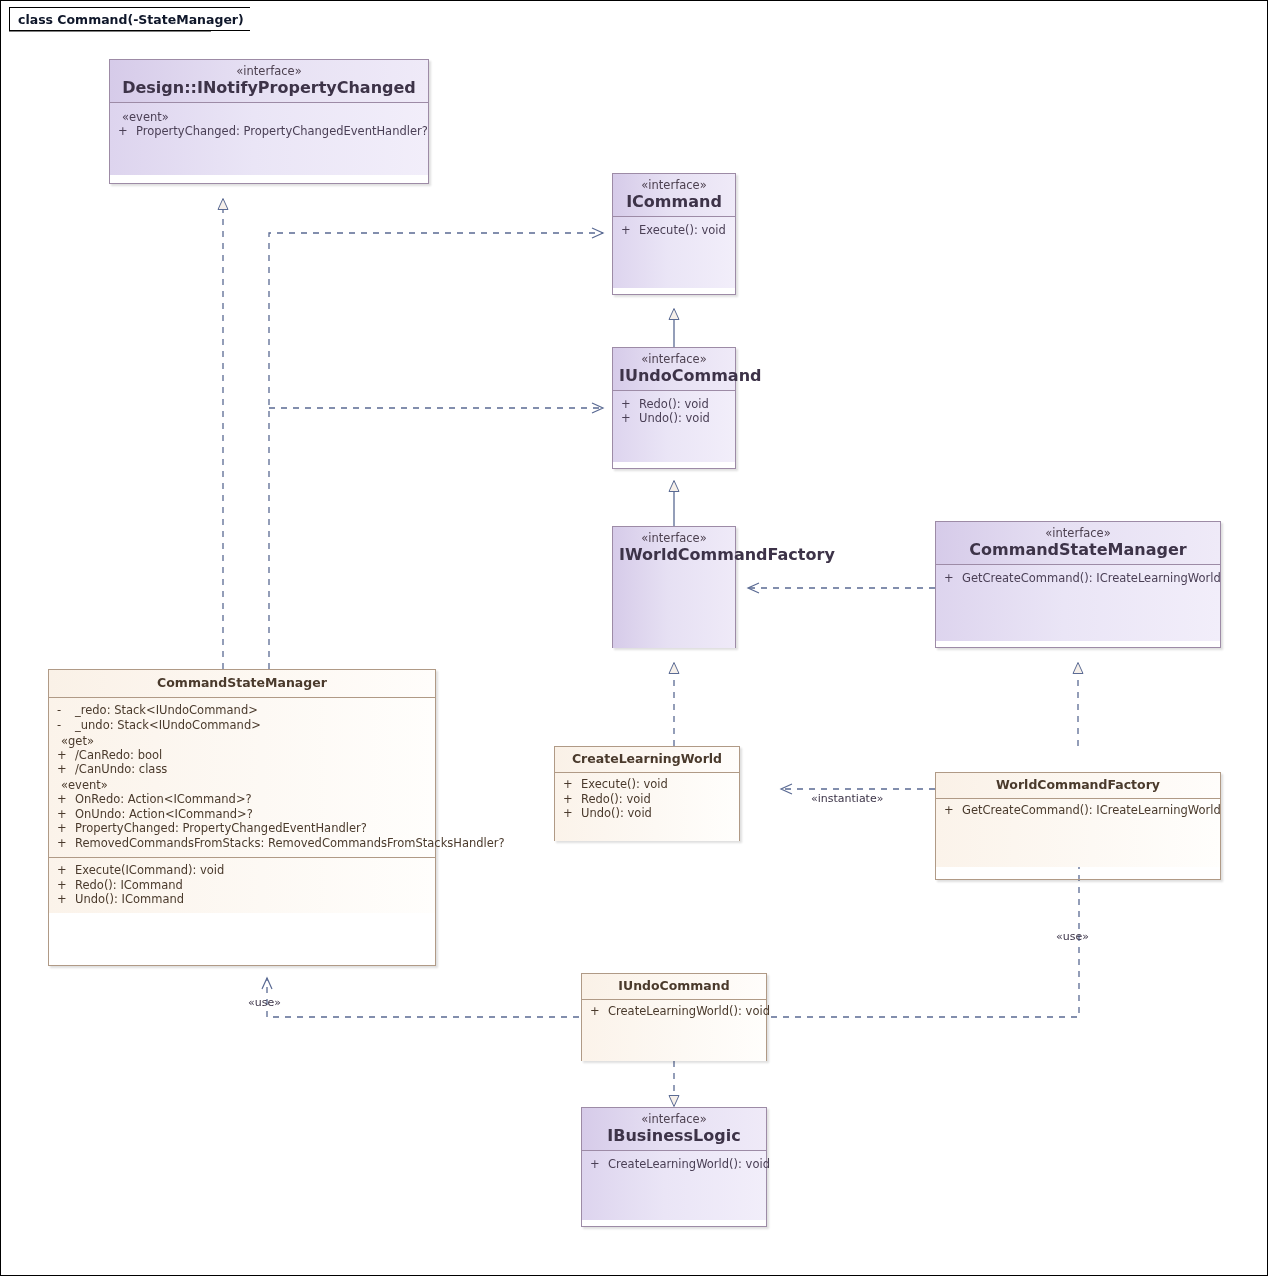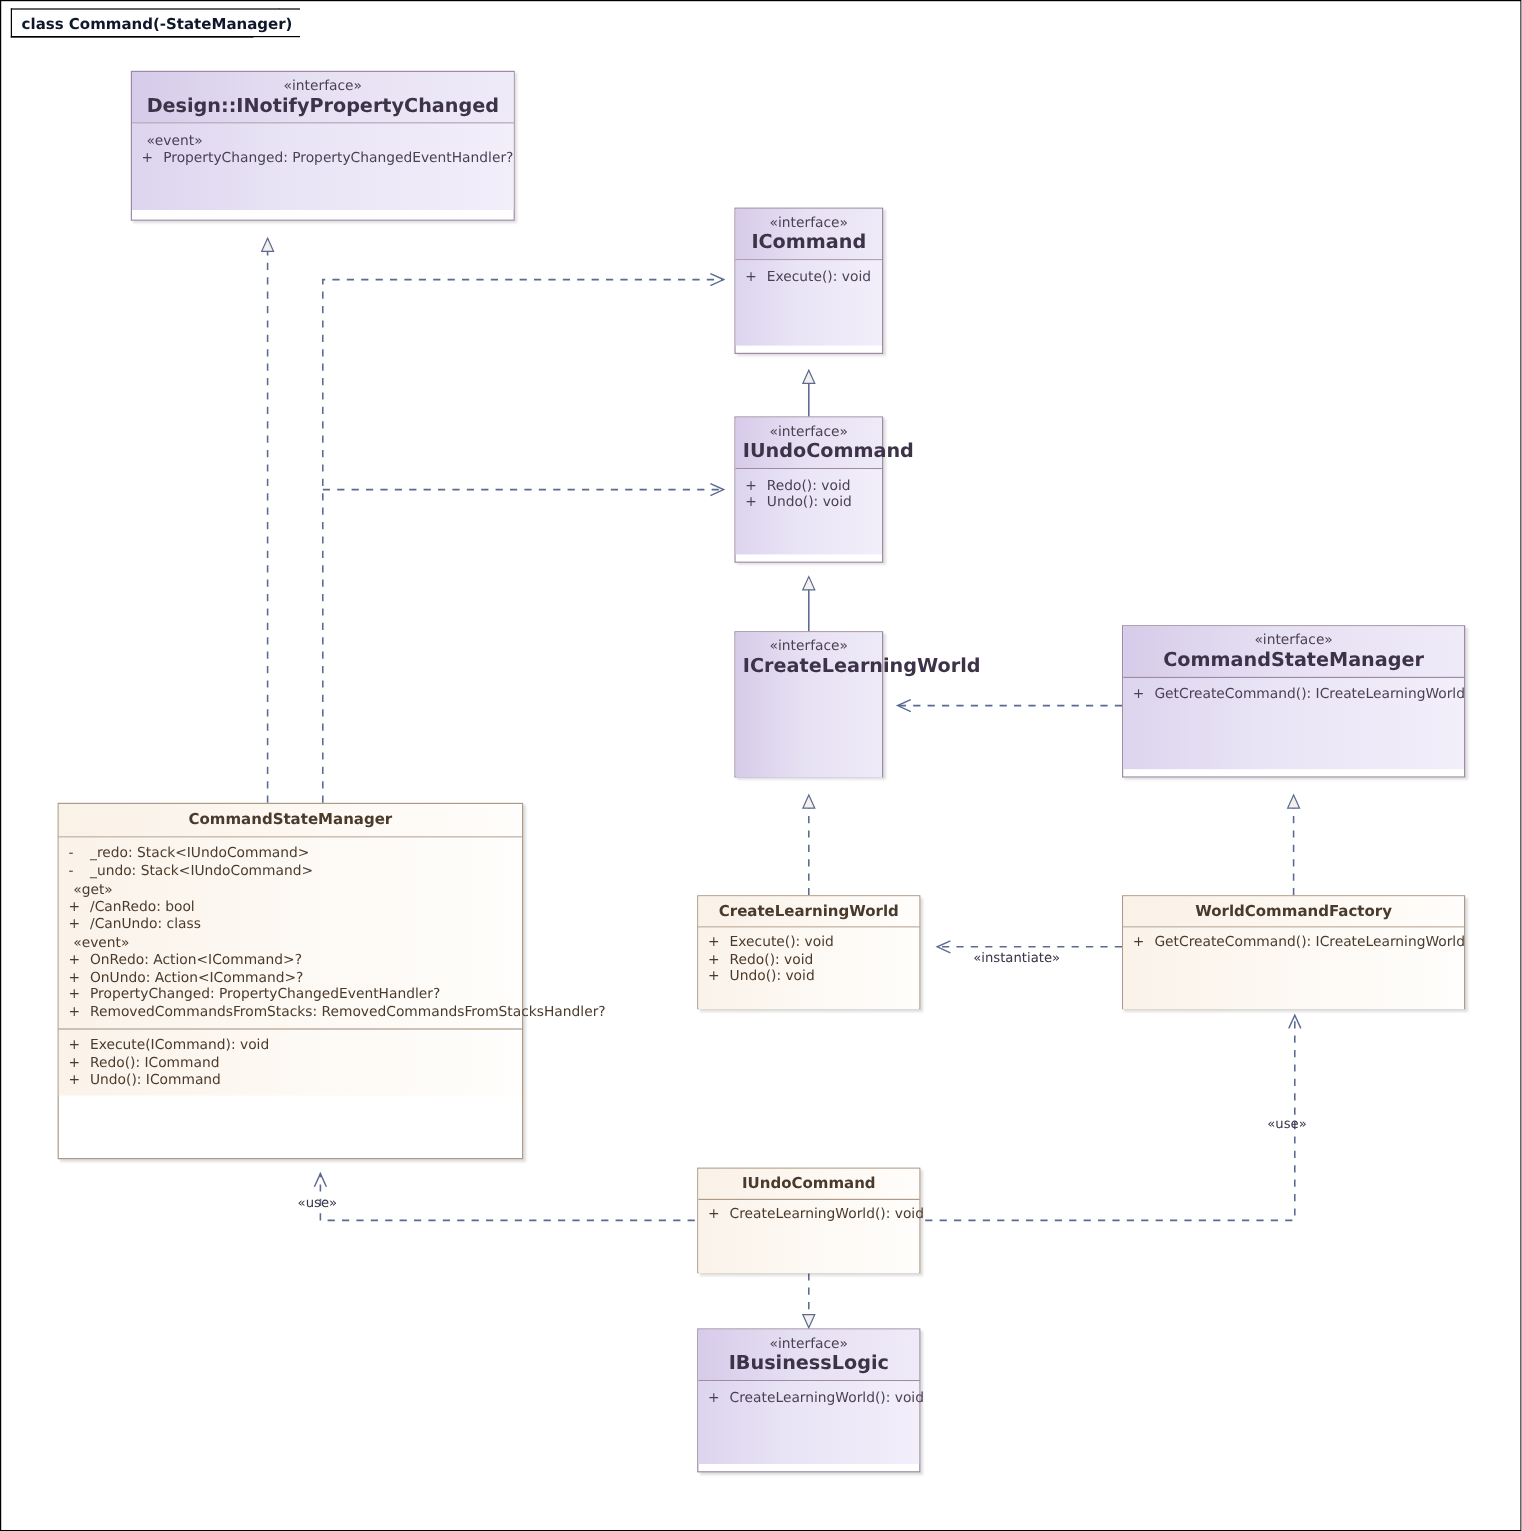--- a/index.html
+++ b/index.html
@@ -222,21 +222,21 @@
       <div class="mrow">
         <span class="vis">+</span>
         <span class="mtxt">Undo(): void</span>
       </div>
     </div>
   </div>
 
   <div class="node iface noborderbody" style="left:611px;top:525px;width:124px;height:122px;">
     <div class="hdr" style="height:121px;">
       <div class="stereo">«interface»</div>
-      <div class="cname">ICreateLearningWorld</div>
+      <div class="cname">IWorldCommandFactory</div>
     </div>
   </div>
 
   <div class="node iface" style="left:934px;top:520px;width:286px;height:127px;">
     <div class="hdr">
       <div class="stereo">«interface»</div>
       <div class="cname">CommandStateManager</div>
     </div>
     <div class="body" style="height:76px;">
       <div class="mrow">
@@ -297,41 +297,41 @@
         <span class="vis">+</span>
         <span class="mtxt">Redo(): ICommand</span>
       </div>
       <div class="mrow">
         <span class="vis">+</span>
         <span class="mtxt">Undo(): ICommand</span>
       </div>
     </div>
   </div>
 
-  <div class="node klass" style="left:580px;top:745px;width:186px;height:95px;">
+  <div class="node klass" style="left:553px;top:745px;width:186px;height:95px;">
     <div class="hdr" style="padding:5px 6px;">
       <div class="cname">CreateLearningWorld</div>
     </div>
     <div class="body" style="height:68px;padding:5px 4px;">
       <div class="mrow">
         <span class="vis">+</span>
         <span class="mtxt">Execute(): void</span>
       </div>
       <div class="mrow">
         <span class="vis">+</span>
         <span class="mtxt">Redo(): void</span>
       </div>
       <div class="mrow">
         <span class="vis">+</span>
         <span class="mtxt">Undo(): void</span>
       </div>
     </div>
   </div>
 
-  <div class="node klass" style="left:934px;top:745px;width:286px;height:95px;">
+  <div class="node klass" style="left:934px;top:771px;width:286px;height:108px;">
     <div class="hdr" style="padding:5px 6px;">
       <div class="cname">WorldCommandFactory</div>
     </div>
     <div class="body" style="height:68px;padding:5px 4px;">
       <div class="mrow">
         <span class="vis">+</span>
         <span class="mtxt">GetCreateCommand(): ICreateLearningWorld</span>
       </div>
     </div>
   </div>

